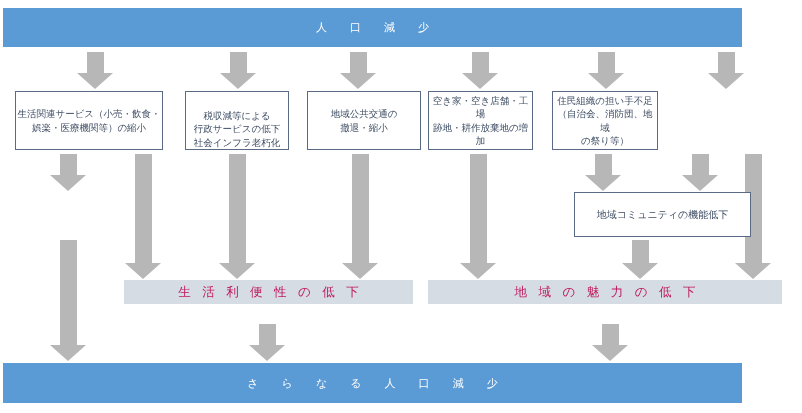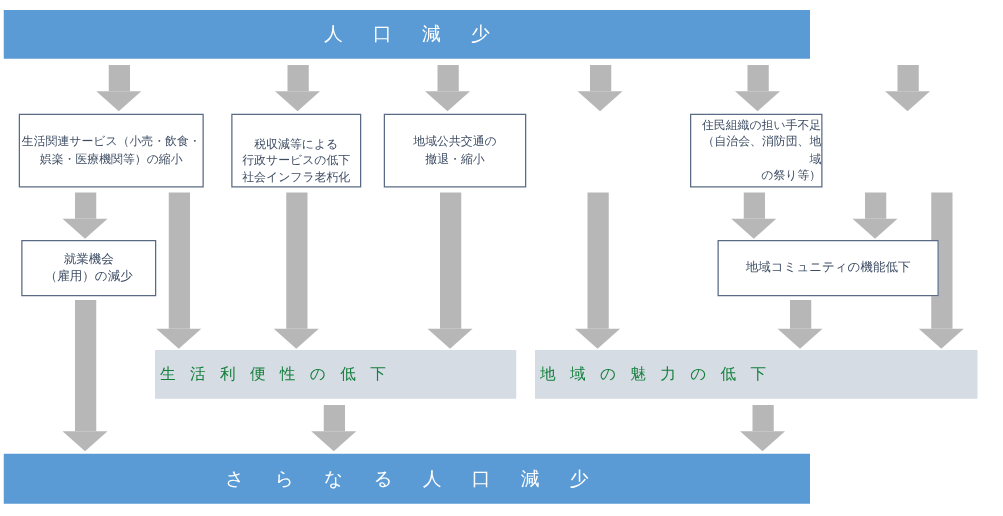--- a/index.html
+++ b/index.html
@@ -1,40 +1,40 @@
 <!DOCTYPE html>
 <html><head>
 <meta charset="utf-8">
 <style>
   html,body{margin:0;padding:0;background:#fff;}
   .canvas{
     position:relative;width:802px;height:413px;background:#ffffff;overflow:hidden;
     font-family:"Liberation Sans","DejaVu Sans",sans-serif;color:#44546a;
   }
   .banner{
-    position:absolute;left:3px;width:645px;height:39px;background:#5b9bd5;
+    position:absolute;left:3px;width:739px;height:39px;background:#5b9bd5;
     display:flex;align-items:center;justify-content:center;
-    color:#ffffff;font-size:15px;letter-spacing:10px;text-indent:10px;white-space:nowrap;
+    color:#ffffff;font-size:11px;letter-spacing:10px;text-indent:10px;white-space:nowrap;
   }
   .cause-box{
     position:absolute;top:91px;height:59px;background:#ffffff;
     border:1px solid #5a6a85;box-sizing:border-box;
     display:flex;align-items:center;justify-content:center;text-align:center;
     font-size:9.5px;line-height:1.4;white-space:pre-line;color:#3d4c63;
   }
   .mid-box{
     position:absolute;top:192px;height:45px;background:#ffffff;
     border:1px solid #5a6a85;box-sizing:border-box;
     display:flex;align-items:center;justify-content:center;text-align:center;
     font-size:10px;line-height:1.4;white-space:pre-line;color:#3d4c63;
   }
   .outcome-bar{
-    position:absolute;top:280px;height:39px;background:#d6dce4;
-    display:flex;align-items:center;
-    font-size:12.5px;letter-spacing:4px;text-indent:4px;color:#15803d;white-space:nowrap;
+    position:absolute;top:280px;height:24px;background:#d6dce4;
+    display:flex;align-items:center;justify-content:center;
+    font-size:12.5px;letter-spacing:4px;text-indent:4px;color:#be185d;white-space:nowrap;
   }
   .arrow{
     position:absolute;width:36px;display:flex;flex-direction:column;align-items:center;
   }
   .arrow .shaft{width:17px;flex:1;background:#b7b7b7;}
   .arrow .head{
     width:0;height:0;border-left:18px solid transparent;
     border-right:18px solid transparent;border-top:16px solid #b7b7b7;
   }
 </style>
@@ -72,21 +72,24 @@
       <div class="head"></div>
     </div>
 
   <div class="cause-box" style="left:15px;width:148px;"><span>生活関連サービス（小売・飲食・
 娯楽・医療機関等）の縮小</span></div>
   <div class="cause-box" style="left:185px;width:104px;align-items:flex-end;"><span>税収減等による
 行政サービスの低下
 社会インフラ老朽化</span></div>
   <div class="cause-box" style="left:307px;width:114px;"><span>地域公共交通の
 撤退・縮小</span></div>
-  <div class="cause-box" style="left:552px;width:106px;text-align:right;"><span>住民組織の担い手不足
+  <div class="cause-box" style="left:428px;width:105px;"><span>空き家・空き店舗・工場
+跡地・耕作放棄地の増
+加</span></div>
+  <div class="cause-box" style="left:552px;width:106px;"><span>住民組織の担い手不足
 （自治会、消防団、地域
 の祭り等）</span></div>
 
   <div class="arrow" style="left:50px;top:154px;height:37px;">
       <div class="shaft"></div>
       <div class="head"></div>
     </div>
   <div class="arrow" style="left:125px;top:154px;height:125px;">
       <div class="shaft"></div>
       <div class="head"></div>
@@ -109,22 +112,20 @@
     </div>
   <div class="arrow" style="left:682px;top:154px;height:37px;">
       <div class="shaft"></div>
       <div class="head"></div>
     </div>
   <div class="arrow" style="left:735px;top:154px;height:125px;">
       <div class="shaft"></div>
       <div class="head"></div>
     </div>
 
-  <div class="mid-box" style="left:17px;width:108px;"><span>就業機会
-（雇用）の減少</span></div>
   <div class="mid-box" style="left:574px;width:177px;"><span>地域コミュニティの機能低下</span></div>
 
   <div class="arrow" style="left:50px;top:240px;height:121px;">
       <div class="shaft"></div>
       <div class="head"></div>
     </div>
   <div class="arrow" style="left:622px;top:240px;height:39px;">
       <div class="shaft"></div>
       <div class="head"></div>
     </div>

